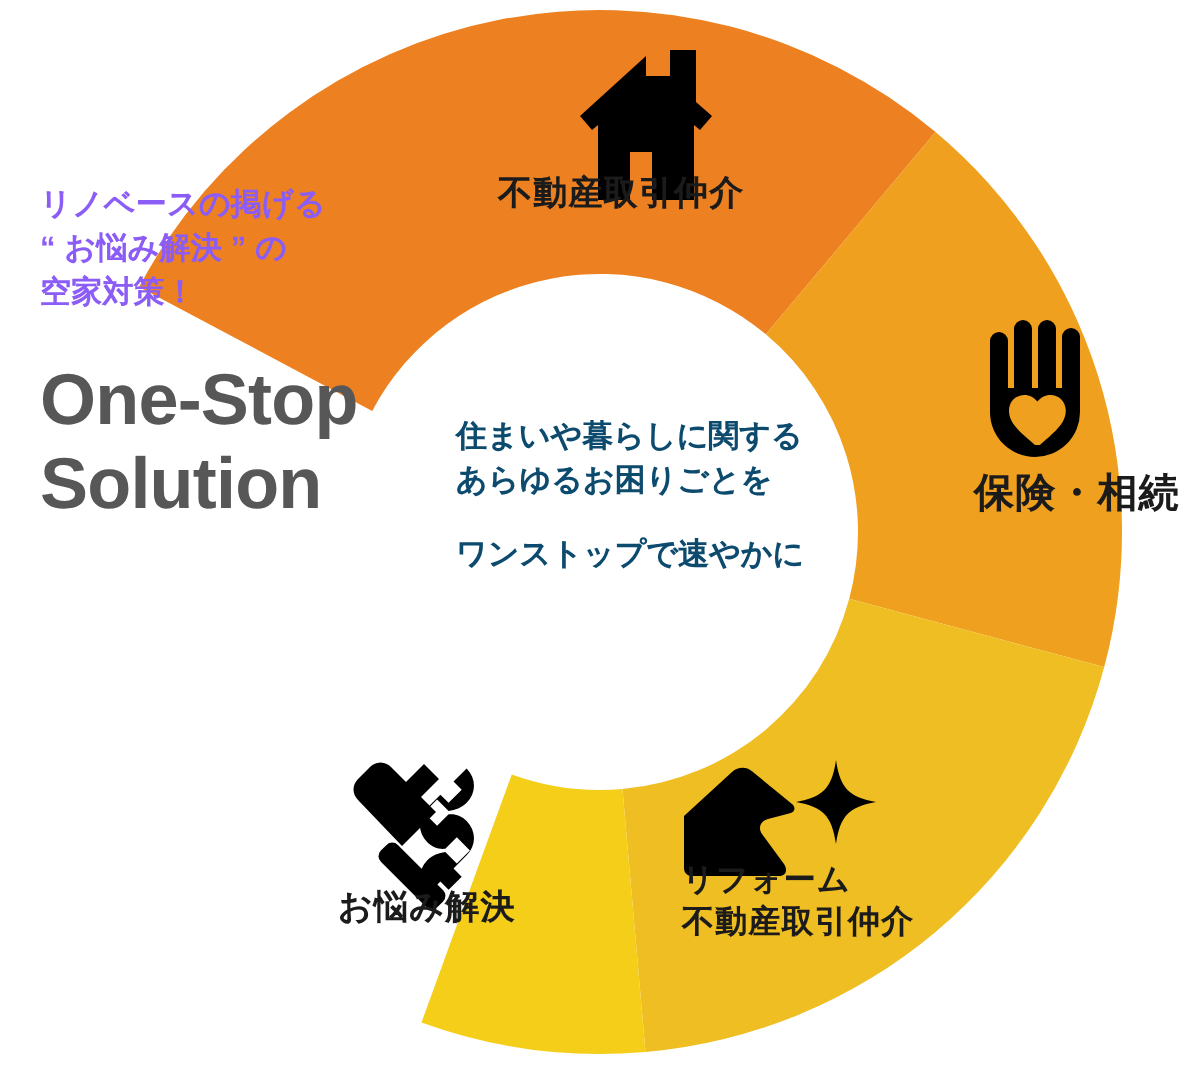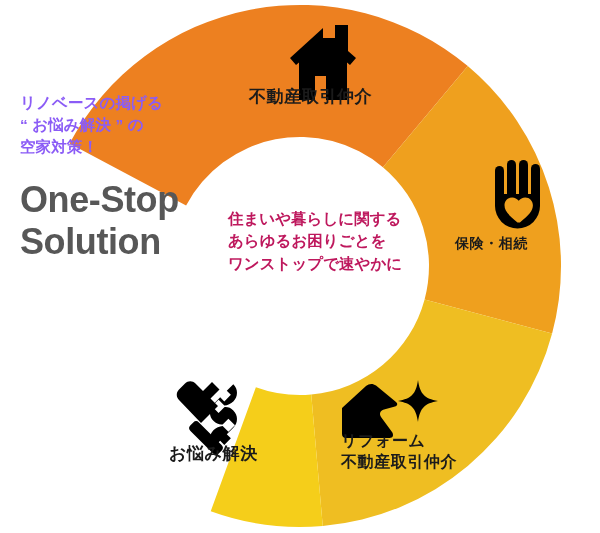--- a/index.html
+++ b/index.html
@@ -58,38 +58,38 @@
   
   .center-block {
     position: absolute;
     left: 228px;
     top: 208px;
     width: 230px;
   }
   .center-para {
     font-size: 15.5px;
     line-height: 1.45;
-    color: #be185d;
+    color: #0c4a6e;
     font-weight: 700;
     white-space: nowrap;
   }
-  .center-para.second { }
+  .center-para.second { margin-top: 14px; }
 
   
   .seg-label {
     position: absolute;
     color: #1b1b1b;
     font-weight: 700;
     font-size: 17px;
     line-height: 1.32;
     white-space: nowrap;
     letter-spacing: 0.6px;
   }
   #label-realestate { left: 249px; top: 86px; }
-  #label-insurance  { left: 455px; top: 234px; font-size: 14px; }
+  #label-insurance  { left: 487px; top: 234px; font-size: 20px; }
   #label-reform     { left: 341px; top: 430px; font-size: 16px; }
   #label-vacant     { left: 169px; top: 443px; }
 </style>
 </head>
 <body>
 
 <div id="stage">
 
   <svg class="donut" viewBox="0 0 600 533">
 

